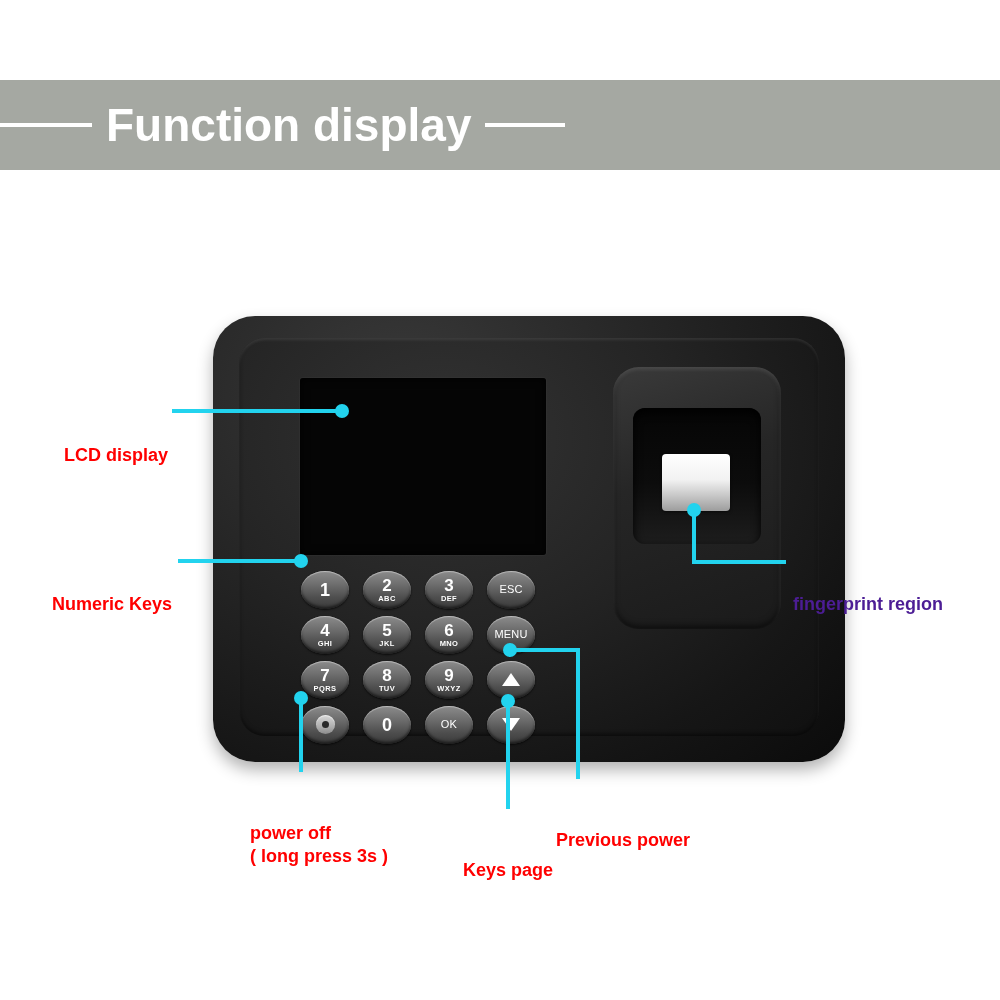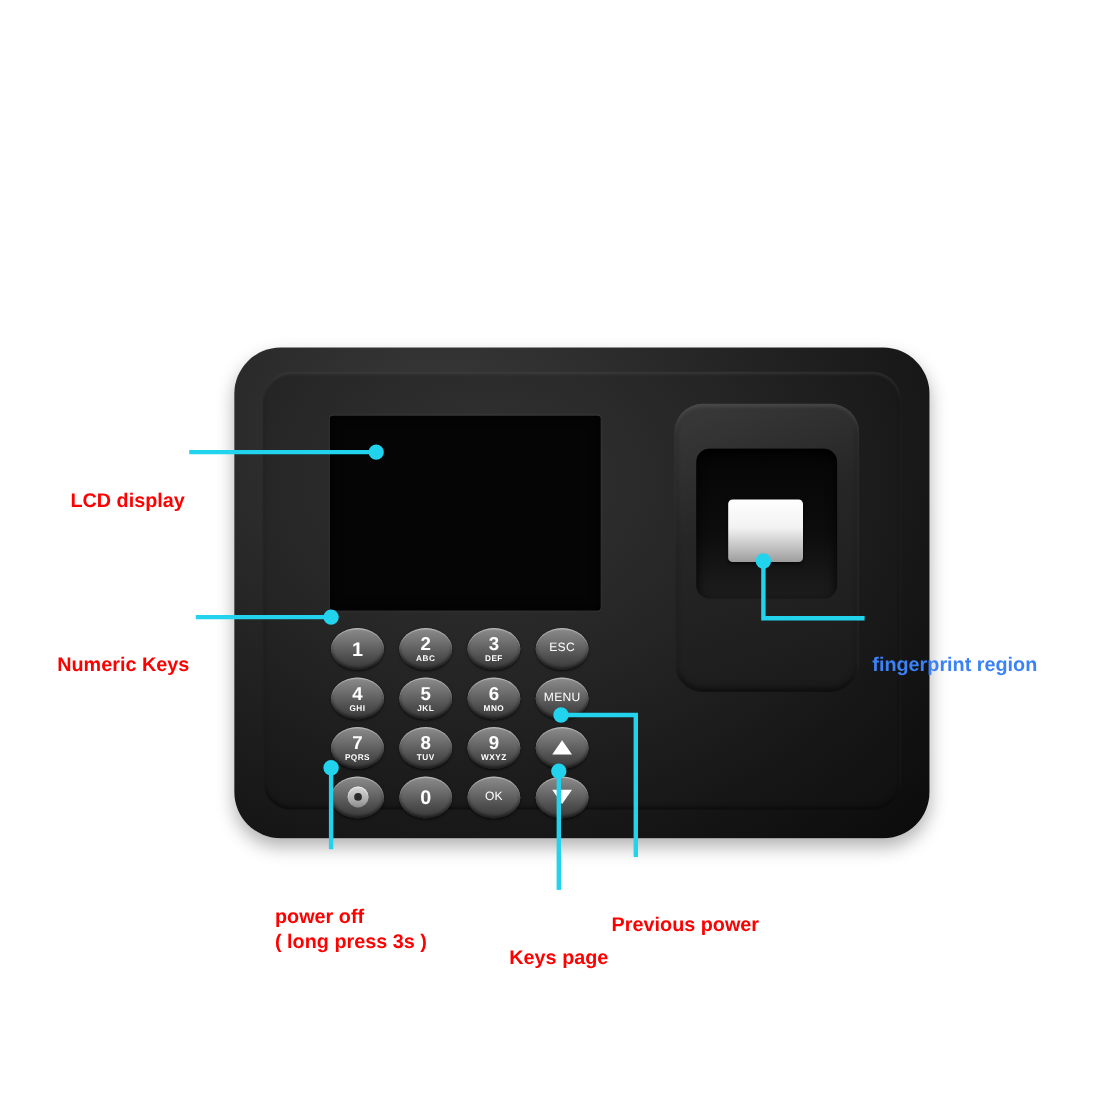--- a/index.html
+++ b/index.html
@@ -225,20 +225,25 @@
     width: 1000px;
     height: 1000px;
     pointer-events: none;
   }
 </style>
 </head>
 <body>
 
 <div id="page">
 
+  <div id="header-banner" style="background: rgb(165, 168, 162);">
+    <div class="header-rule" id="header-rule-left"></div>
+    <div id="header-title">Function display</div>
+    <div class="header-rule" id="header-rule-right"></div>
+  </div>
 
   <div id="device">
     <div id="device-inner-panel">
 
       <div id="lcd-display"></div>
 
       <div id="fingerprint-module">
         <div id="fingerprint-cavity">
           <div id="fingerprint-sensor"></div>
         </div>
@@ -358,21 +363,21 @@
 
       <polyline fill="none" points="512,650 578,650 578,779"></polyline>
       <circle cx="510" cy="650" r="7" stroke="none"></circle>
     </g>
   </svg>
 
   <div class="callout-label" id="label-lcd-display" style="color: rgb(255, 0, 0);">LCD display</div>
 
   <div class="callout-label" id="label-numeric-keys" style="color: rgb(255, 0, 0);">Numeric Keys</div>
 
-  <div class="callout-label" id="label-fingerprint" style="color: #3b82f6;">fingerprint region</div>
+  <div class="callout-label" id="label-fingerprint" style="color: #4c1d95;">fingerprint region</div>
 
   <div class="callout-label" id="label-power-off" style="color: rgb(255, 0, 0);">
     <div>power off</div>
     <div>( long press 3s )</div>
   </div>
 
   <div class="callout-label" id="label-next-page" style="color: rgb(255, 0, 0);">Keys page</div>
 
   <div class="callout-label" id="label-previous-page" style="color: rgb(255, 0, 0);">Previous power</div>
 

